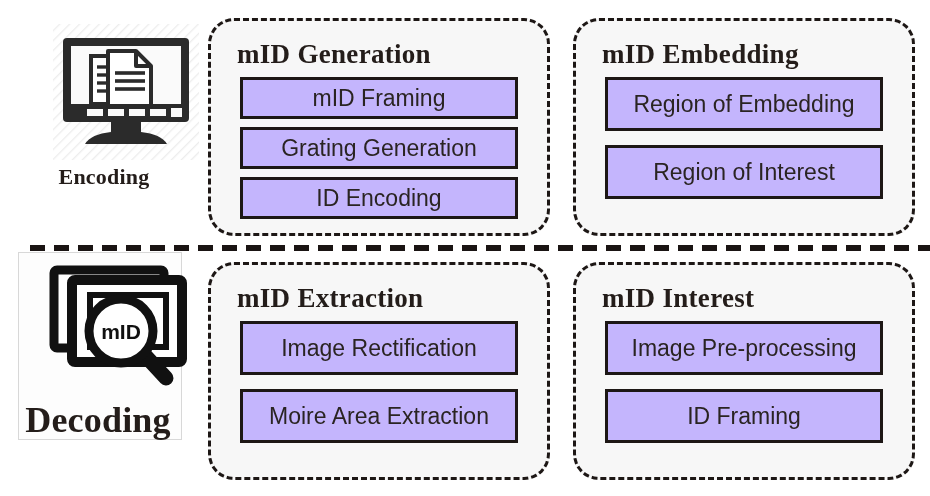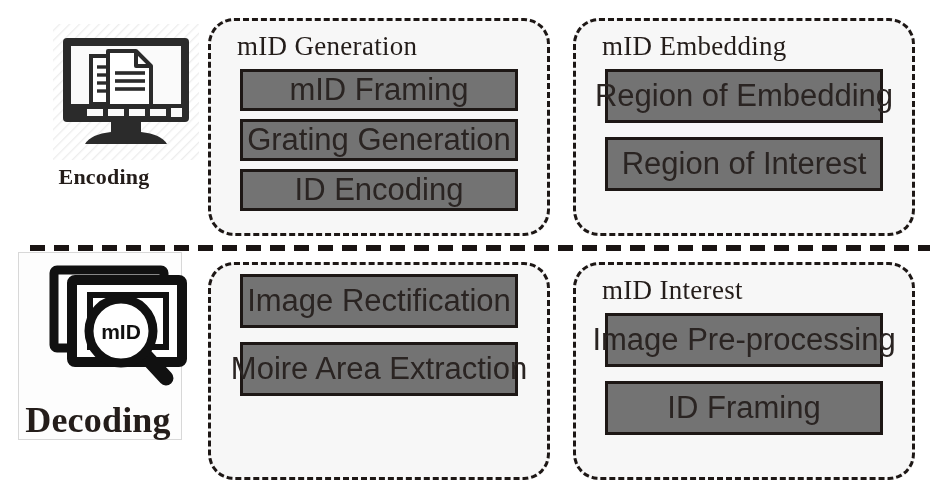--- a/index.html
+++ b/index.html
@@ -78,40 +78,40 @@
   .panel {
     position: absolute;
     box-sizing: border-box;
     background: #f7f7f7;
     border: 3px dashed #1d1715;
     border-radius: 26px;
     padding: 0;
   }
   .panel-title {
     font-family: "Liberation Serif", serif;
-    font-weight: normal;
+    font-weight: bold;
     font-size: 27px;
     color: #241d1a;
     line-height: 1;
-    margin: 12px 0 0 26px;
+    margin: 20px 0 0 26px;
     letter-spacing: 0.3px;
   }
   .panel-items {
     display: flex;
     flex-direction: column;
     align-items: center;
     margin-top: 9px;
   }
   .panel-item {
     box-sizing: border-box;
-    background: #737373;
+    background: #c4b5fd;
     border: 3px solid #1d1715;
     color: #2a2422;
     font-family: "Liberation Sans", sans-serif;
-    font-size: 31px;
+    font-size: 23px;
     display: flex;
     align-items: center;
     justify-content: center;
     text-align: center;
     white-space: nowrap;
   }
 
   
   .panel.three .panel-item {
     width: 278px;
@@ -215,20 +215,21 @@
 
   <div class="panel two" id="panel-embedding">
     <div class="panel-title">mID Embedding</div>
     <div class="panel-items">
       <div class="panel-item">Region of Embedding</div>
       <div class="panel-item">Region of Interest</div>
     </div>
   </div>
 
   <div class="panel two" id="panel-extraction">
+    <div class="panel-title">mID Extraction</div>
     <div class="panel-items">
       <div class="panel-item">Image Rectification</div>
       <div class="panel-item">Moire Area Extraction</div>
     </div>
   </div>
 
   <div class="panel two" id="panel-decoding">
     <div class="panel-title">mID Interest</div>
     <div class="panel-items">
       <div class="panel-item">Image Pre-processing</div>

